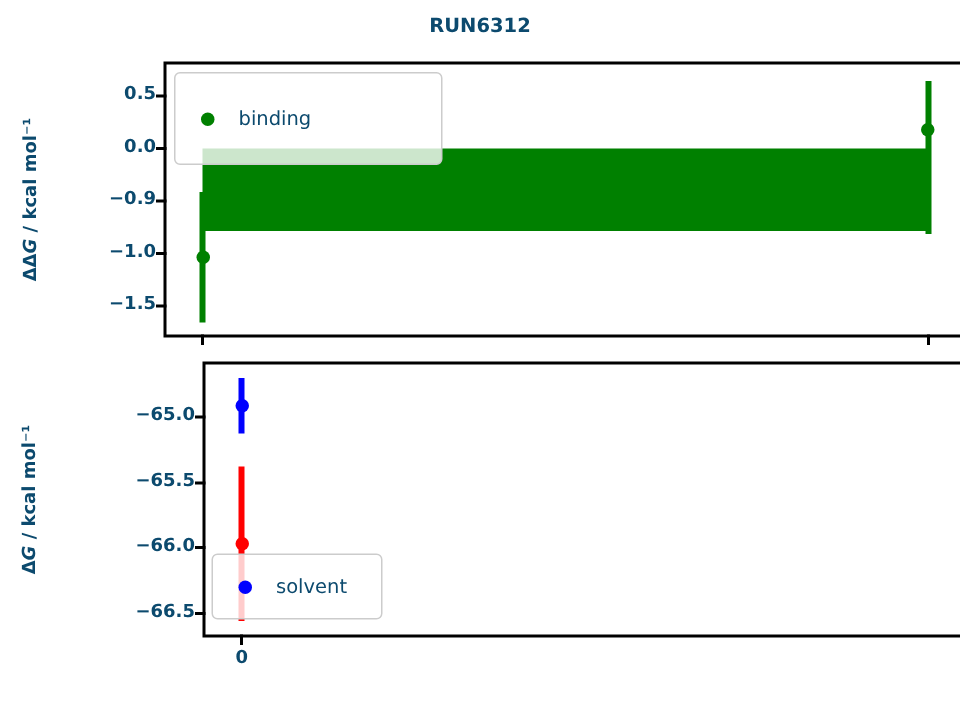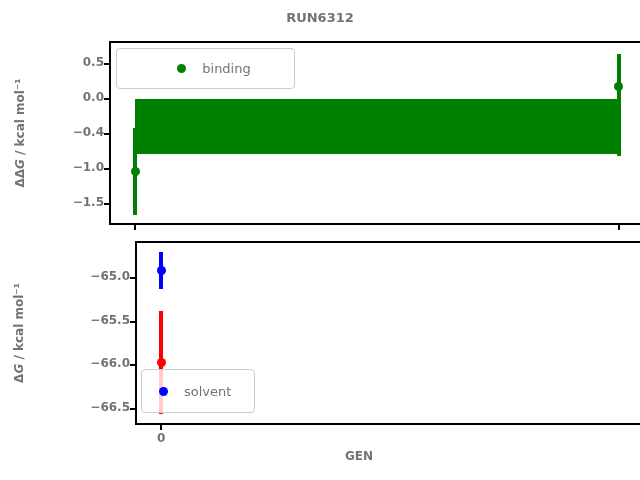--- a/index.html
+++ b/index.html
@@ -1,21 +1,21 @@
 <!DOCTYPE html>
 <html><head>
 <meta charset="utf-8">
 <style>
   html, body { margin: 0; padding: 0; background: #ffffff; }
   .figure {
     position: relative;
     width: 640px; height: 480px;
     background: #ffffff;
     font-family: "DejaVu Sans", sans-serif;
-    color: #737373;
+    color: #0c4a6e;
     overflow: hidden;
   }
   .suptitle {
     position: absolute; left: 0; right: 0; top: 10px;
     text-align: center;
     font-size: 13px; font-weight: bold;
   }
   .axes {
     position: absolute;
     border: 2px solid #000;
@@ -49,28 +49,28 @@
       <div style="position: absolute; left: 24.1818px; top: 82.3463px; width: 483.636px; height: 0px; border-top: 2px dotted rgb(0, 128, 0);"></div>
       <div style="position: absolute; left: 22.1818px; top: 85.4475px; width: 4px; height: 86.1479px; background: rgb(0, 128, 0);"></div>
       <div style="position: absolute; left: 505.818px; top: 11.2062px; width: 4px; height: 101.556px; background: rgb(0, 128, 0);"></div>
       <div style="position: absolute; left: 19.6818px; top: 123.671px; width: 9px; height: 9px; border-radius: 50%; background: rgb(0, 128, 0);"></div>
       <div style="position: absolute; left: 503.318px; top: 38.9241px; width: 9px; height: 9px; border-radius: 50%; background: rgb(0, 128, 0);"></div>
       <div style="position: absolute; left: -7px; top: 20.0117px; width: 7px; height: 2px; background: rgb(0, 0, 0);"></div>
       <div style="position: absolute; left: -53px; top: 12.0117px; width: 46px; text-align: right; font: bold 12px &quot;DejaVu Sans&quot;, sans-serif; white-space: nowrap;">0.5</div>
       <div style="position: absolute; left: -7px; top: 55.0311px; width: 7px; height: 2px; background: rgb(0, 0, 0);"></div>
       <div style="position: absolute; left: -53px; top: 47.0311px; width: 46px; text-align: right; font: bold 12px &quot;DejaVu Sans&quot;, sans-serif; white-space: nowrap;">0.0</div>
       <div style="position: absolute; left: -7px; top: 90.0506px; width: 7px; height: 2px; background: rgb(0, 0, 0);"></div>
-      <div style="position: absolute; left: -53px; top: 82.0506px; width: 46px; text-align: right; font: bold 12px &quot;DejaVu Sans&quot;, sans-serif; white-space: nowrap;">−0.4</div>
+      <div style="position: absolute; left: -53px; top: 82.0506px; width: 46px; text-align: right; font: bold 12px &quot;DejaVu Sans&quot;, sans-serif; white-space: nowrap;">−0.9</div>
       <div style="position: absolute; left: -7px; top: 125.07px; width: 7px; height: 2px; background: rgb(0, 0, 0);"></div>
       <div style="position: absolute; left: -53px; top: 117.07px; width: 46px; text-align: right; font: bold 12px &quot;DejaVu Sans&quot;, sans-serif; white-space: nowrap;">−1.0</div>
       <div style="position: absolute; left: -7px; top: 160.089px; width: 7px; height: 2px; background: rgb(0, 0, 0);"></div>
       <div style="position: absolute; left: -53px; top: 152.089px; width: 46px; text-align: right; font: bold 12px &quot;DejaVu Sans&quot;, sans-serif; white-space: nowrap;">−1.5</div>
       <div style="position: absolute; left: 23.1818px; top: 180px; width: 2px; height: 7px; background: rgb(0, 0, 0);"></div>
       <div style="position: absolute; left: 506.818px; top: 180px; width: 2px; height: 7px; background: rgb(0, 0, 0);"></div>
-      <div style="position: absolute; left: 5px; top: 5px; width: 179px; height: 41px; background: rgba(255, 255, 255, 0.8); border: 1px solid rgb(204, 204, 204); border-radius: 4px; box-sizing: border-box; display: flex; flex-direction: row; justify-content: space-around;">
+      <div style="position: absolute; left: 5px; top: 5px; width: 179px; height: 62px; background: rgba(255, 255, 255, 0.8); border: 1px solid rgb(204, 204, 204); border-radius: 4px; box-sizing: border-box; display: flex; flex-direction: column; justify-content: space-around;">
         <div style="display: flex; align-items: center;">
           <span style="width: 42px; display: flex; justify-content: center; align-items: center; flex-shrink: 0;">
             <span style="width: 9px; height: 9px; border-radius: 50%; background: rgb(0, 128, 0);"></span>
           </span>
           <span style="font: 13px &quot;DejaVu Sans&quot;, sans-serif; white-space: nowrap;">binding</span>
         </div>
       </div>
     </div>
   <div class="axes" id="ax-bottom">
       <div style="position: absolute; left: 22.1818px; top: 8.73786px; width: 4px; height: 37.5728px; background: rgb(0, 0, 255);"></div>
@@ -100,15 +100,14 @@
           </span>
           <span style="font: 13px &quot;DejaVu Sans&quot;, sans-serif; white-space: nowrap;">solvent</span>
         </div>
       </div>
     </div>
 
   <div class="ylabel" style="left:20px; top:133px;"><span>ΔΔ</span><i>G</i><span> / kcal mol⁻¹</span></div>
 
   <div class="ylabel" style="left:19px; top:333px;"><span>Δ</span><i>G</i><span> / kcal mol⁻¹</span></div>
 
-  <div class="xlabel">GEN</div>
 
 </div>
 
 </body></html>

